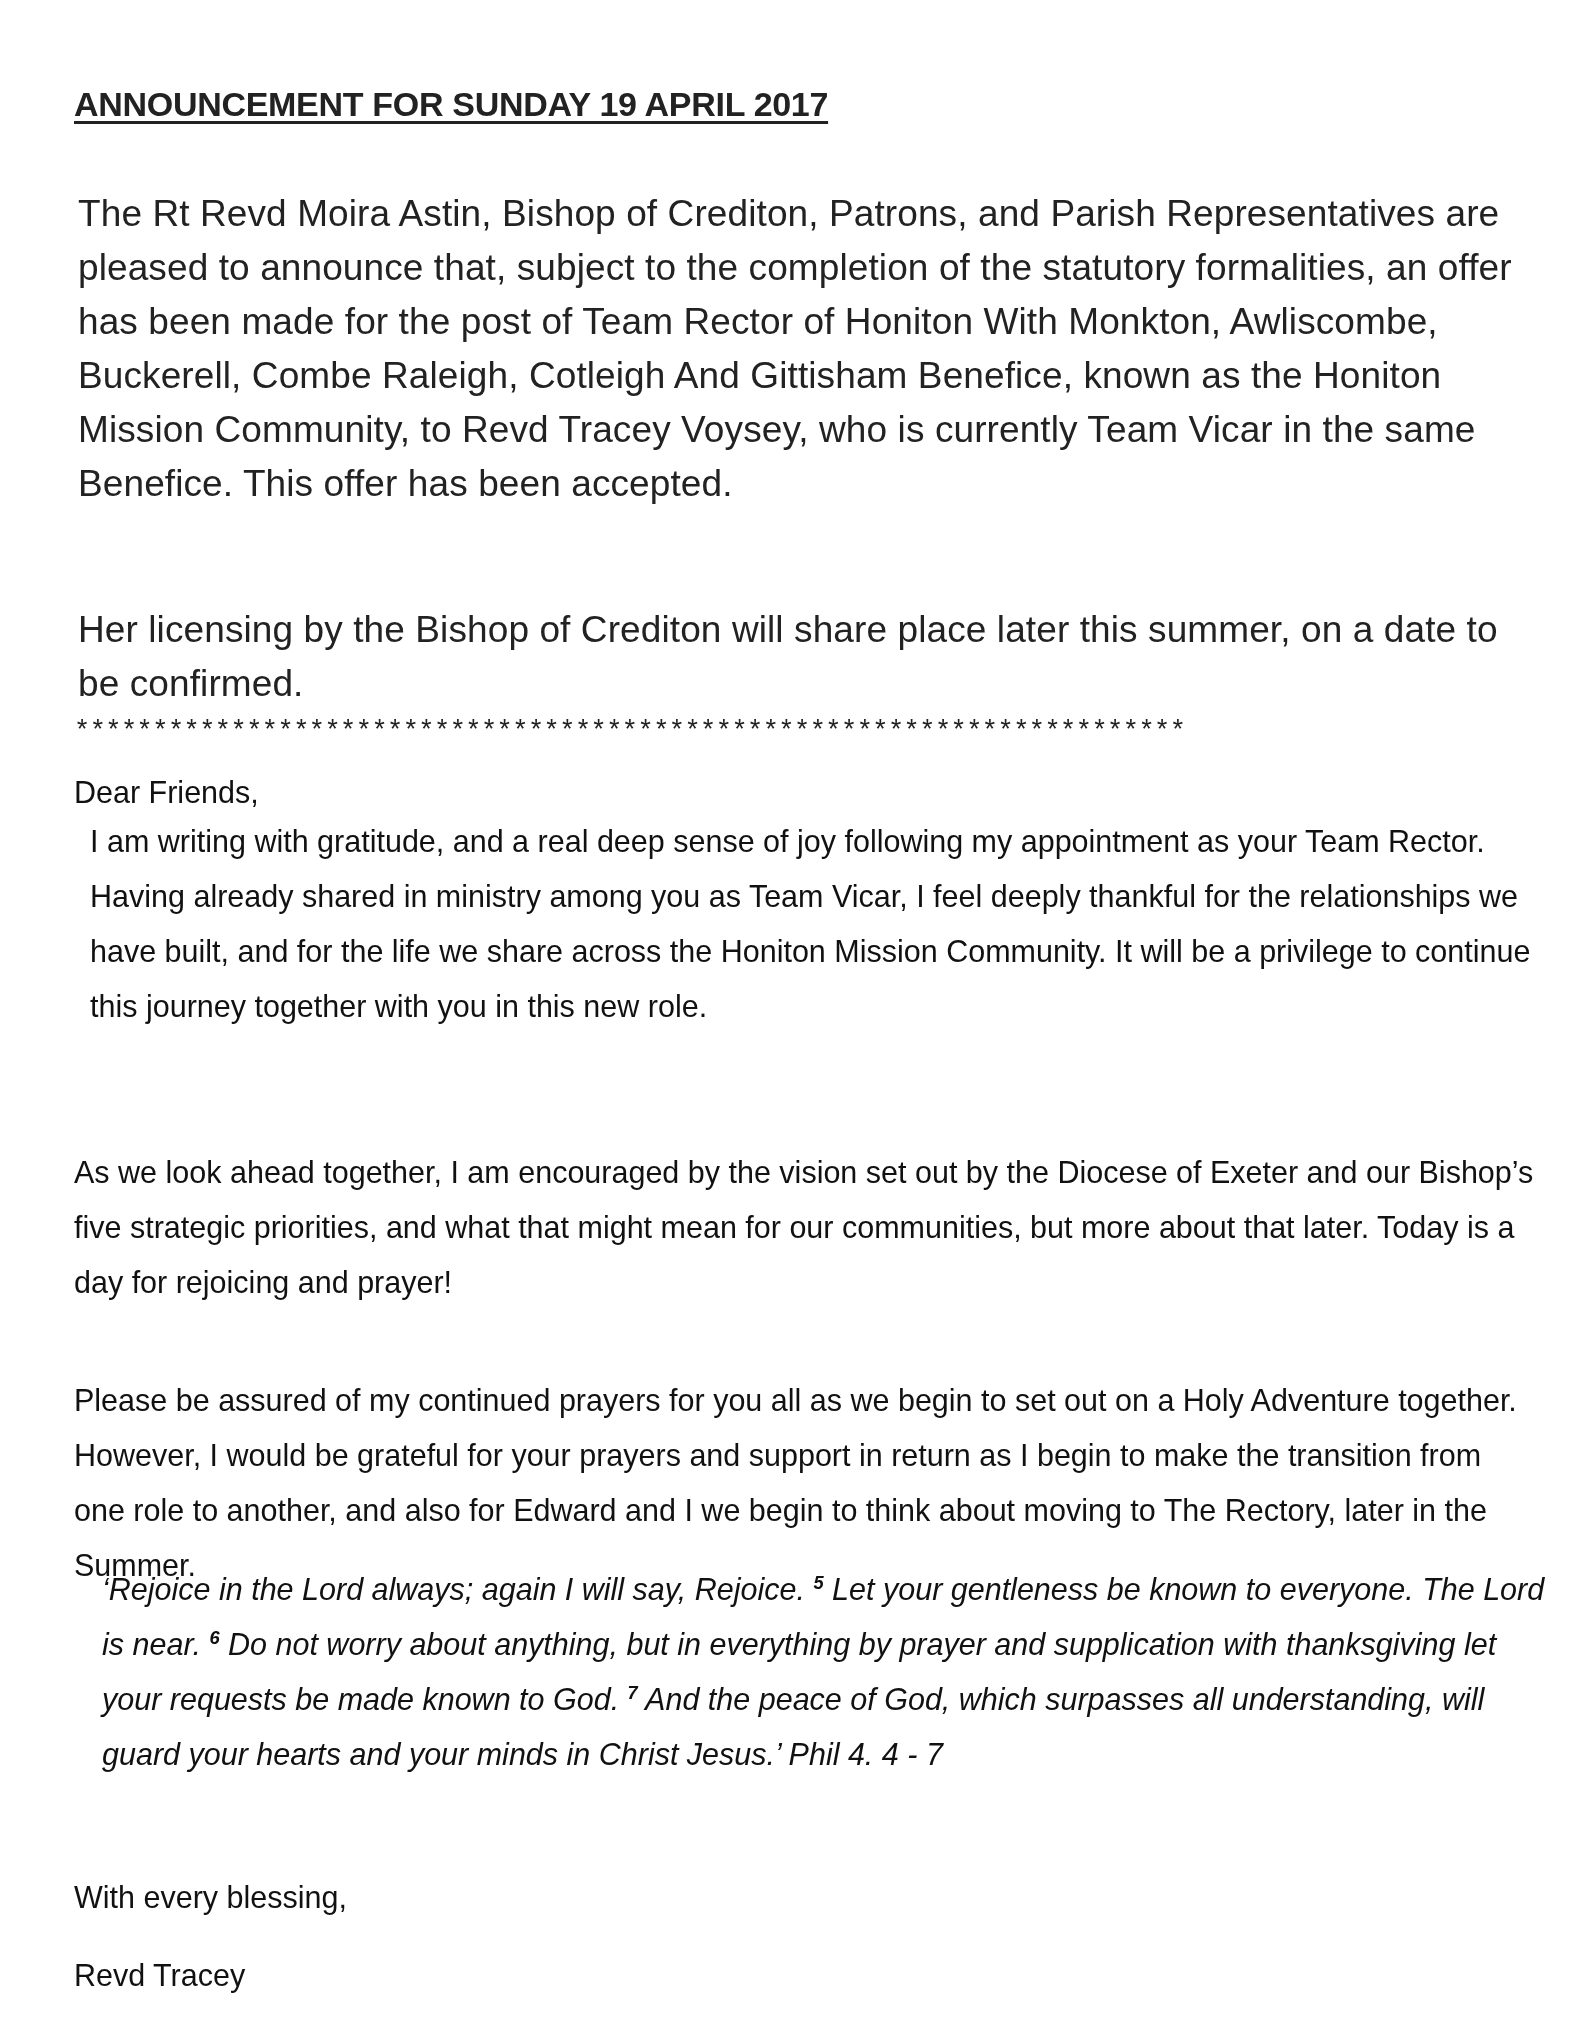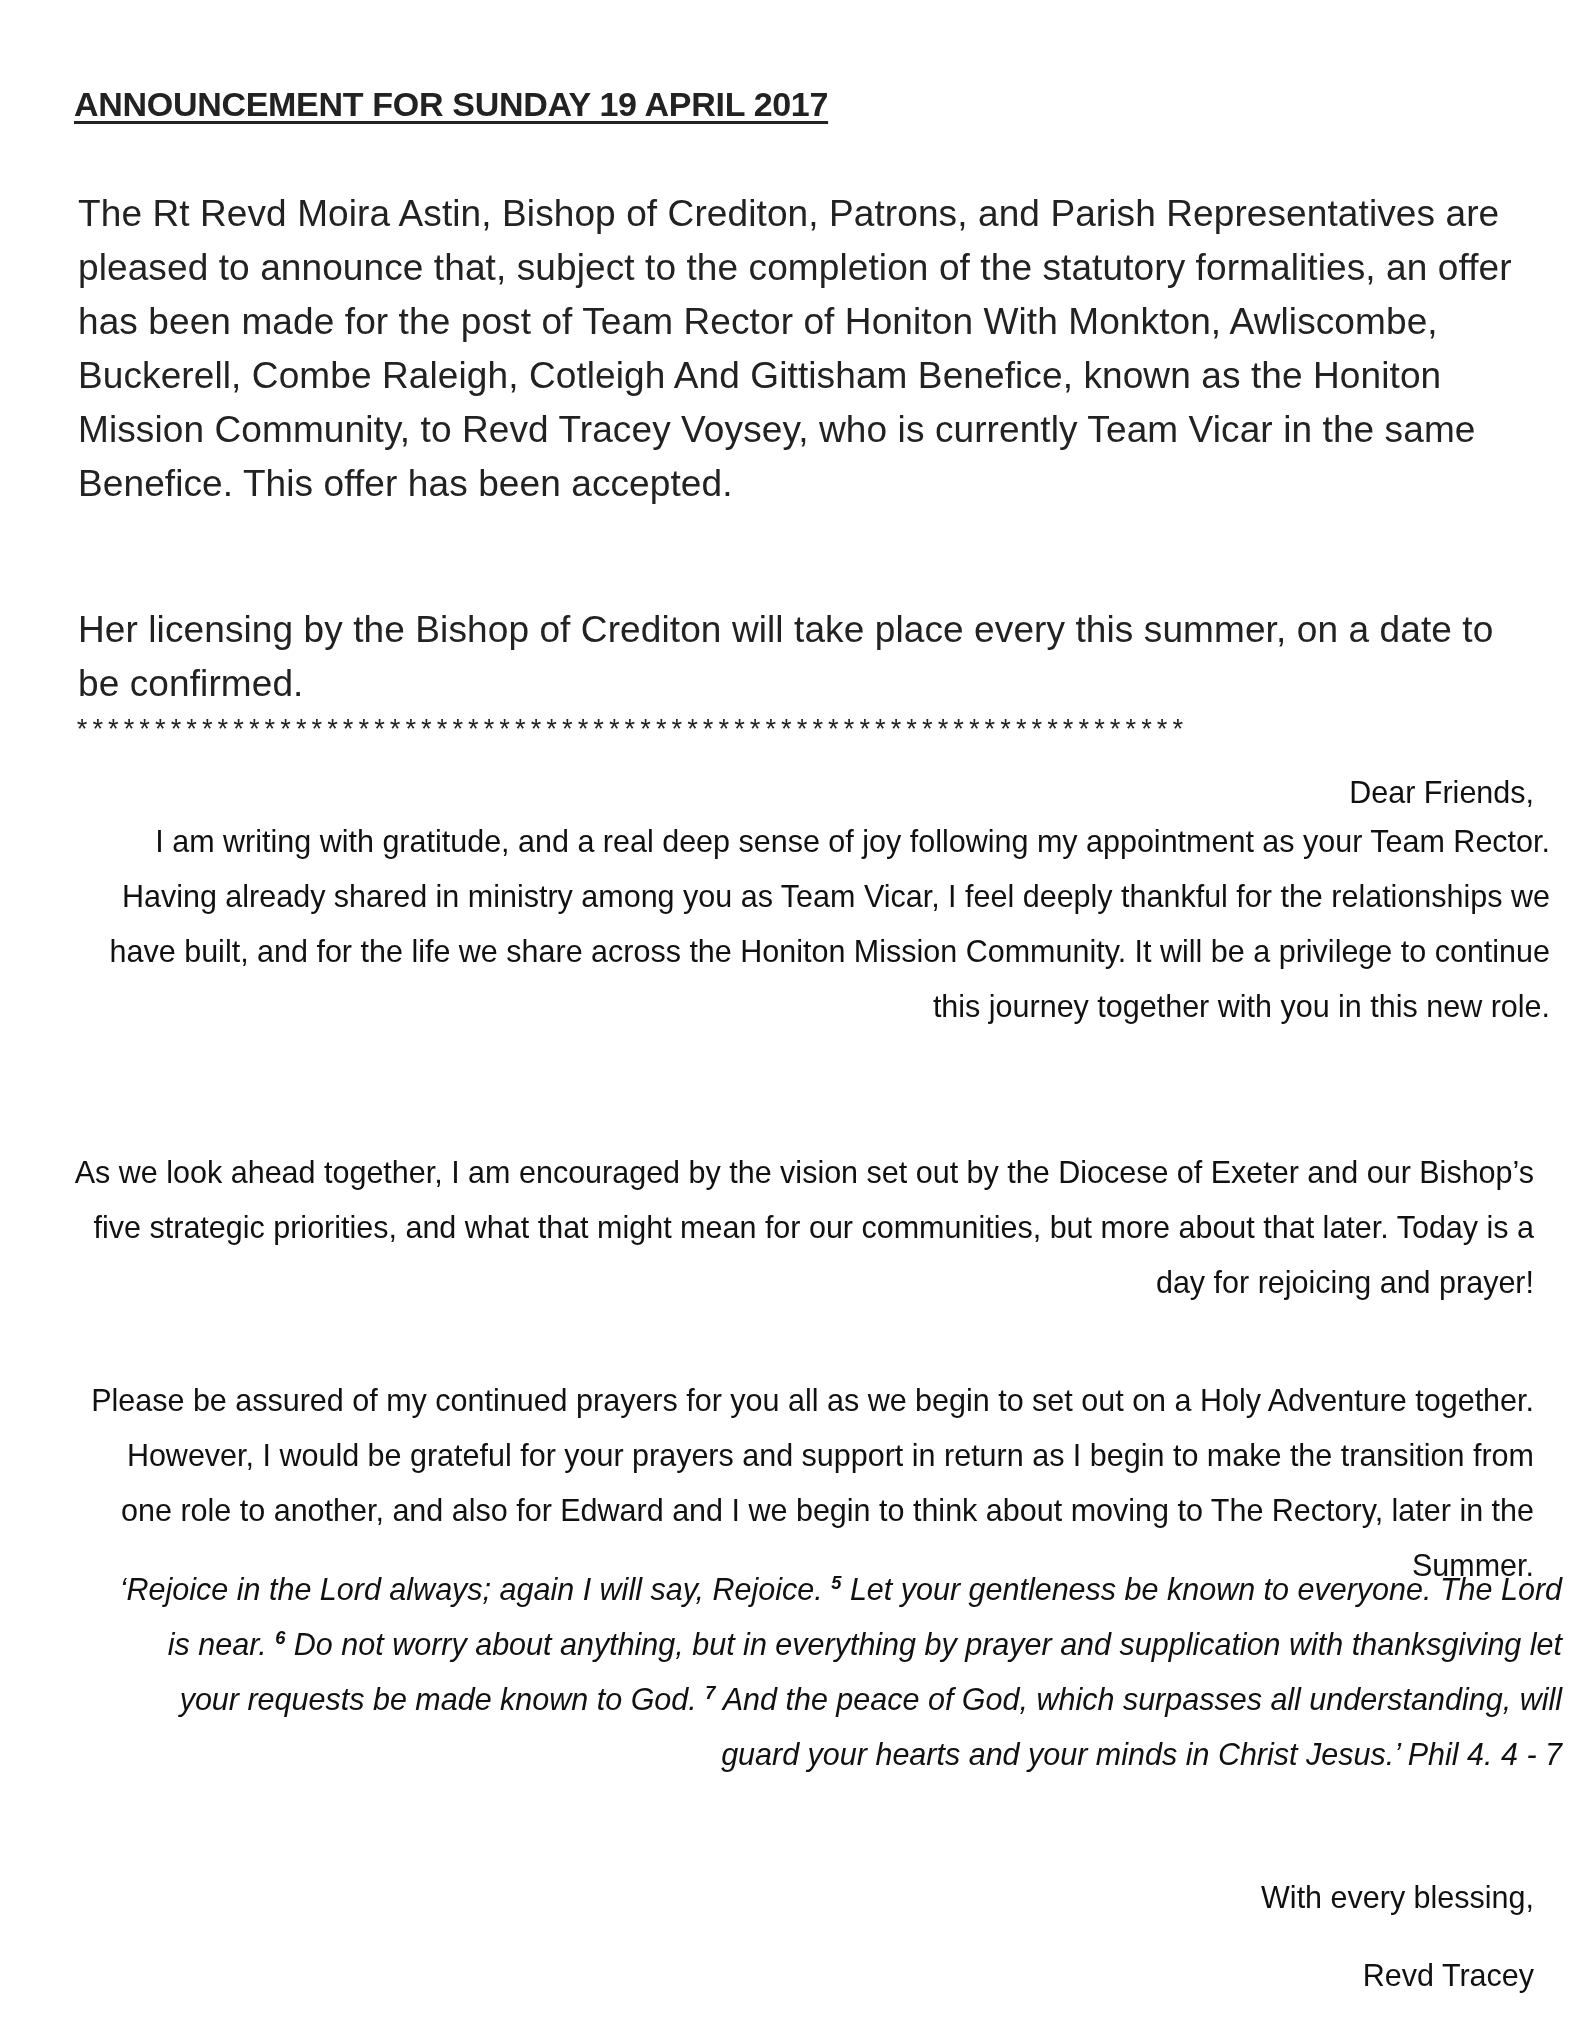--- a/index.html
+++ b/index.html
@@ -61,21 +61,20 @@
       margin: 0;
     }
     .letter {
       position: absolute;
       left: 0;
       width: 1460px;
       font-size: 30.5px;
       line-height: 55px;
       color: #111111;
       margin: 0;
-      text-align: right;
     }
     .salutation { top: 765px; }
     .lp1 { top: 814px; margin-left: 16px; }
     .lp2 { top: 1145px; }
     .lp3 { top: 1373px; }
     .quote { top: 1562px; font-style: italic; margin-left: 28px; }
     .closing { top: 1870px; }
     .signature { top: 1948px; }
     sup {
       font-size: 60%;
@@ -84,21 +83,21 @@
       font-weight: bold;
     }
   </style>
 </head>
 <body>
 
 <div class="page">
   <h1 class="title">ANNOUNCEMENT FOR SUNDAY 19 APRIL 2017</h1>
 
   <p class="announcement ann-p1">The Rt Revd Moira Astin, Bishop of Crediton, Patrons, and Parish Representatives are pleased to announce that, subject to the completion of the statutory formalities, an offer has been made for the post of Team Rector of Honiton With Monkton, Awliscombe, Buckerell, Combe Raleigh, Cotleigh And Gittisham Benefice, known as the Honiton Mission Community, to Revd Tracey Voysey, who is currently Team Vicar in the same Benefice. This offer has been accepted.</p>
-  <p class="announcement ann-p2">Her licensing by the Bishop of Crediton will take place every this summer, on a date to be confirmed.</p>
+  <p class="announcement ann-p2">Her licensing by the Bishop of Crediton will share place later this summer, on a date to be confirmed.</p>
 
   <div class="stars">***********************************************************************</div>
 
   <p class="letter salutation">Dear Friends,</p>
   <p class="letter lp1">I am writing with gratitude, and a real deep sense of joy following my appointment as your Team Rector. Having already shared in ministry among you as Team Vicar, I feel deeply thankful for the relationships we have built, and for the life we share across the Honiton Mission Community.  It will be a privilege to continue this journey together with you in this new role.</p>
   <p class="letter lp2">As we look ahead together, I am encouraged by the vision set out by the Diocese of Exeter and our Bishop’s five strategic priorities, and what that might mean for our communities, but more about that later. Today is a day for rejoicing and prayer!</p>
   <p class="letter lp3">Please be assured of my continued prayers for you all as we begin to set out on a Holy Adventure together.  However, I would be grateful for your prayers and support in return as I begin to make the transition from one role to another, and also for Edward and I we begin to think about moving to The Rectory, later in the Summer.</p>
 
   <p class="letter quote"><span>‘Rejoice  in the Lord always; again I will say, Rejoice.  </span><sup>5</sup><span> Let your gentleness be known to everyone. The Lord is near. </span><sup>6</sup><span> Do not worry about anything, but in everything by prayer and supplication with thanksgiving let your requests be made known to God. </span><sup>7</sup><span> And the peace of God, which surpasses all understanding, will guard your hearts and your minds in Christ Jesus.’ Phil 4. 4 - 7</span></p>
 

